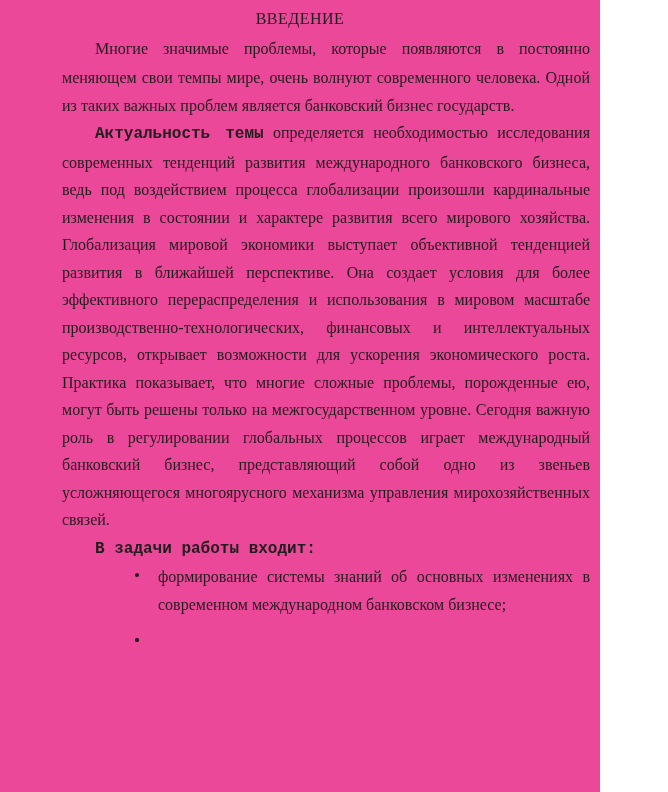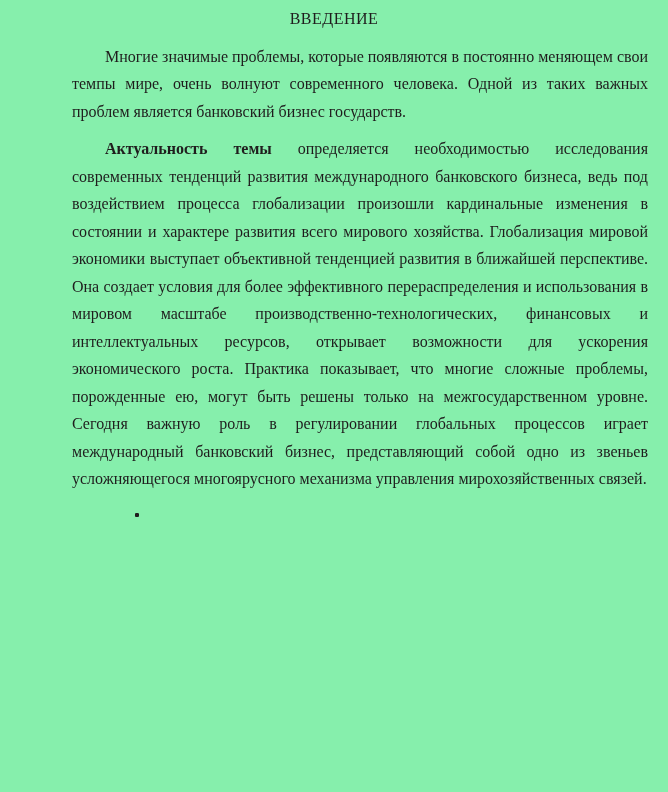--- a/index.html
+++ b/index.html
@@ -2,45 +2,46 @@
 <html lang="ru"><head>
 <meta charset="utf-8">
 <style>
   html, body {
     margin: 0;
     padding: 0;
     background: #ffffff;
   }
   .page {
     position: relative;
-    width: 668px;
+    width: 600px;
     height: 792px;
     box-sizing: border-box;
-    background: #86efac;
+    background: #ec4899;
     padding: 5px 10px 0 62px;
     font-family: "Liberation Serif", "DejaVu Serif", serif;
     font-size: 16px;
     line-height: 27.5px;
     color: #1f1d1d;
     overflow: hidden;
   }
   .doc-title {
     font-size: 16px;
     font-weight: normal;
     text-align: center;
     letter-spacing: 0.5px;
     margin: 0 -10px 2px -62px; 
   }
   p.para {
-    margin: 10px;
+    margin: 0;
     text-indent: 33px;
     text-align: justify;
   }
   p.para .lead {
     font-weight: bold;
+    font-family: Liberation Mono, monospace;
   }
   ul.task-list {
     margin: 0;
     padding: 0 0 0 96px;
     list-style: none;
   }
   ul.task-list li {
     position: relative;
     text-align: justify;
     margin: 0 0 10px 0;
@@ -57,20 +58,21 @@
 
 <div class="page">
 
   <h1 class="doc-title">ВВЕДЕНИЕ</h1>
 
   <p class="para"><span class="lead"></span><span>Многие значимые проблемы, которые появляются в постоянно меняющем свои темпы мире, очень волнуют современного человека. Одной из таких важных проблем является банковский бизнес государств.</span></p>
 
   <p class="para"><span class="lead">Актуальность темы</span><span> определяется необходимостью исследования современных тенденций развития международного банковского бизнеса, ведь под воздействием процесса глобализации произошли кардинальные изменения в состоянии и характере развития всего мирового хозяйства. Глобализация мировой экономики выступает объективной тенденцией развития в ближайшей перспективе. Она создает условия для более эффективного перераспределения и использования в мировом масштабе производственно-технологических, финансовых и интеллектуальных ресурсов, открывает возможности для ускорения экономического роста. Практика показывает, что многие сложные проблемы, порожденные ею, могут быть решены только на межгосударственном уровне. Сегодня важную роль в регулировании глобальных процессов играет международный банковский бизнес, представляющий собой одно из звеньев усложняющегося многоярусного механизма управления мирохозяйственных связей.</span></p>
 
 
+  <p class="para"><span class="lead">В задачи работы входит:</span><span></span></p>
 
   <ul class="task-list">
-    <li><span class="bullet">•</span></li>
+    <li><span class="bullet">•</span><span>формирование системы знаний об основных изменениях в современном международном банковском бизнесе;</span></li>
     <li><span class="bullet">•</span></li>
     <li><span class="bullet">•</span></li>
   </ul>
 
 </div>
 
 </body></html>

